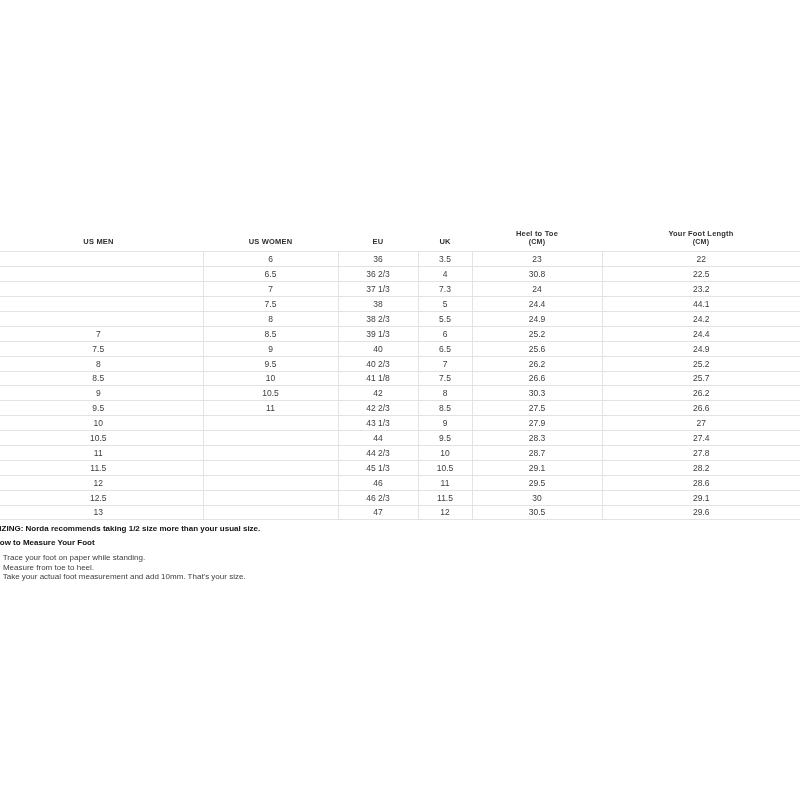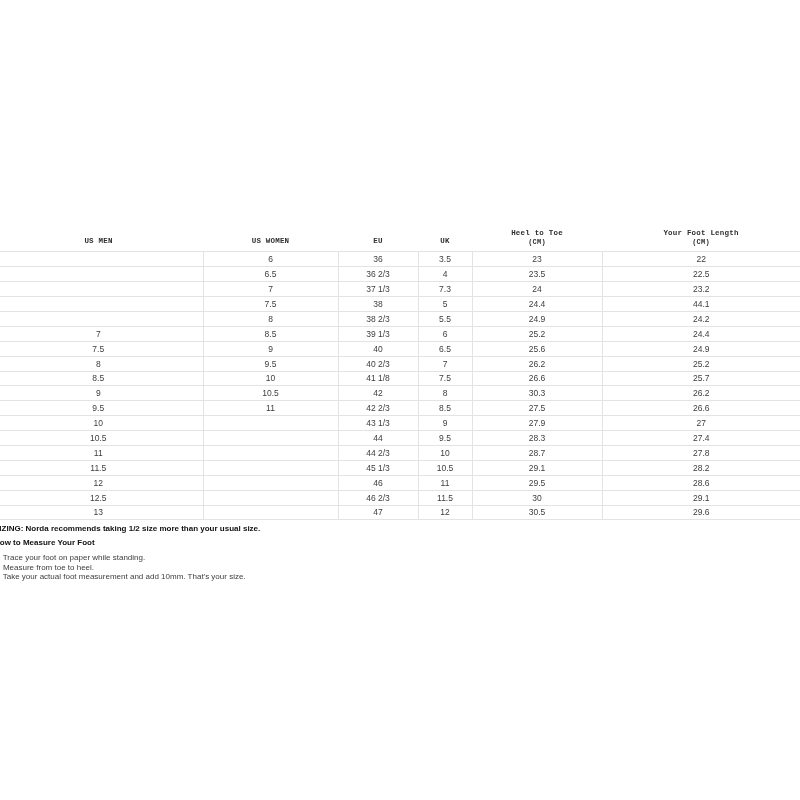--- a/index.html
+++ b/index.html
@@ -34,21 +34,20 @@
 
   .size-chart th {
     font-size: 7.5px;
     font-weight: bold;
     color: #2f2f2f;
     text-align: center;
     vertical-align: bottom;
     padding: 4px 0 5px 0;
     line-height: 1.2;
     letter-spacing: 0.2px;
-    font-family: Liberation Mono, monospace;
   }
   .size-chart th .sub {
     font-weight: bold;
     font-size: 7px;
   }
   .size-chart td {
     height: 13.9px;
     font-size: 8.5px;
     color: #3d3d3d;
     text-align: center;
@@ -137,21 +136,21 @@
             <td>36</td>
             <td>3.5</td>
             <td>23</td>
             <td>22</td>
           </tr>
           <tr>
             <td></td>
             <td>6.5</td>
             <td>36 2/3</td>
             <td>4</td>
-            <td>23.5</td>
+            <td>30.8</td>
             <td>22.5</td>
           </tr>
           <tr>
             <td></td>
             <td>7</td>
             <td>37 1/3</td>
             <td>7.3</td>
             <td>24</td>
             <td>23.2</td>
           </tr>

